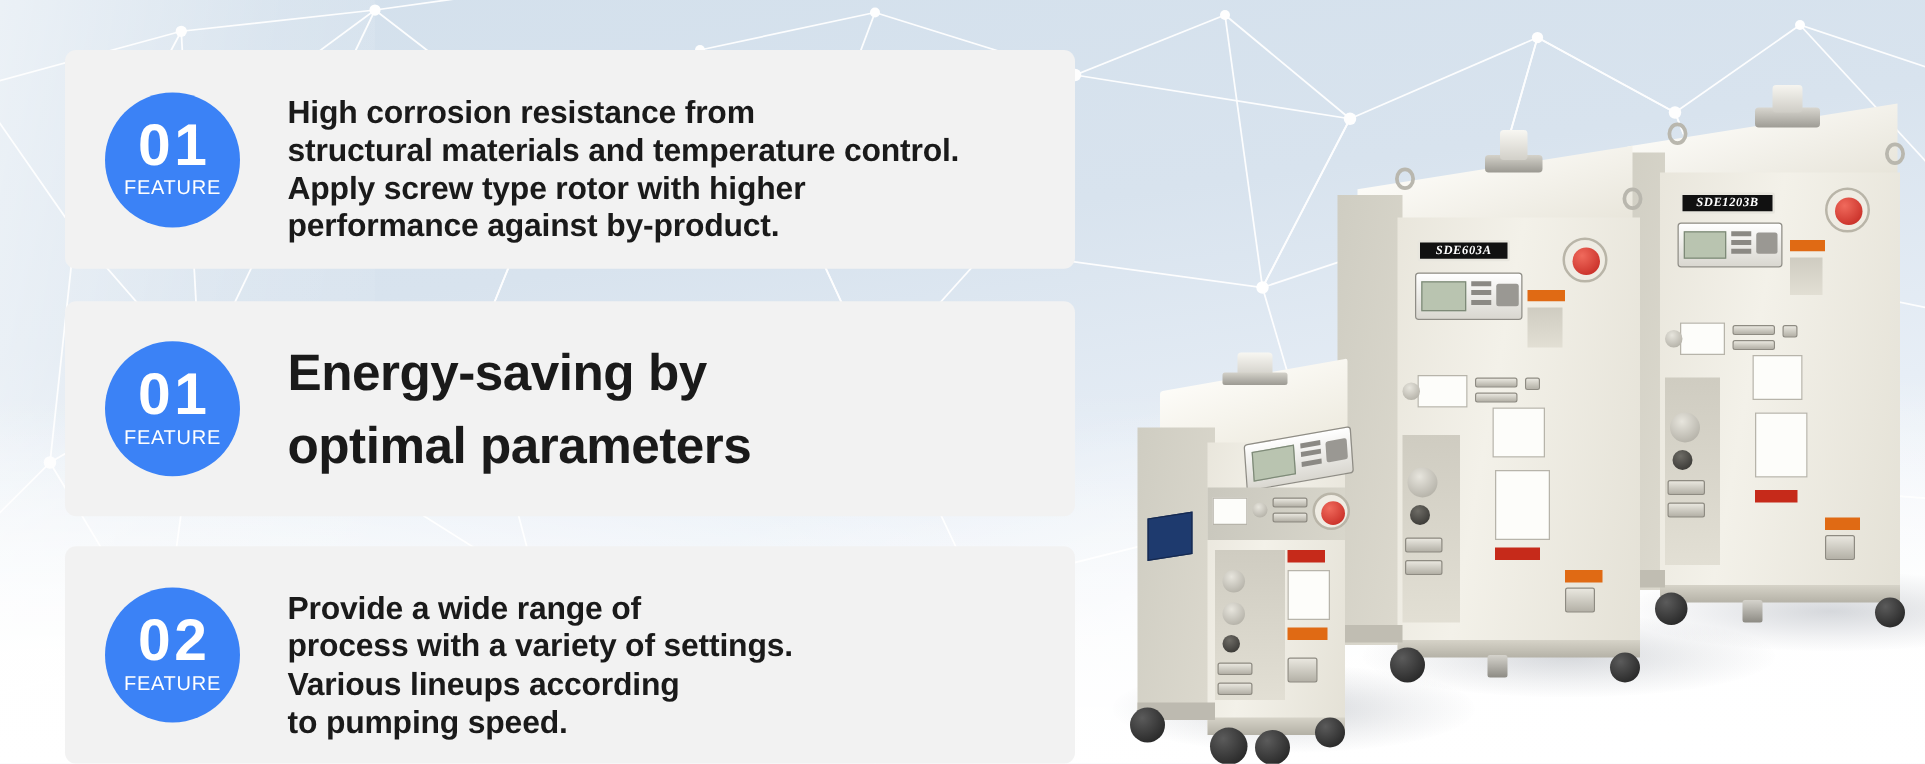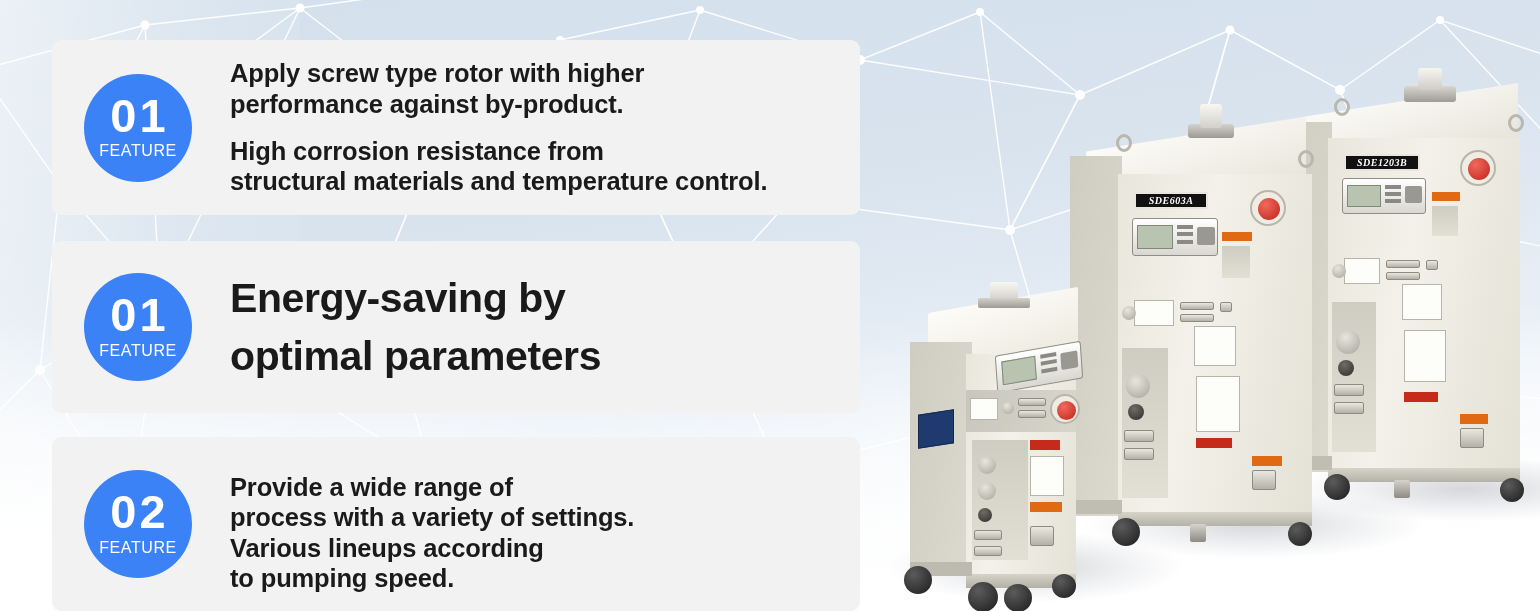--- a/index.html
+++ b/index.html
@@ -207,24 +207,24 @@
 </div>
 
 <div class="cards">
 
   <div class="card" id="card-0">
     <div class="badge">
       <div class="badge-num">01</div>
       <div class="badge-label">FEATURE</div>
     </div>
     <div class="card-body">
+      <div class="ftext size-normal gap-normal">High corrosion resistance from
+structural materials and temperature control.</div>
       <div class="ftext size-normal">Apply screw type rotor with higher
 performance against by-product.</div>
-      <div class="ftext size-normal gap-normal">High corrosion resistance from
-structural materials and temperature control.</div>
     </div>
   </div>
 
   <div class="card" id="card-1">
     <div class="badge">
       <div class="badge-num">01</div>
       <div class="badge-label">FEATURE</div>
     </div>
     <div class="card-body">
       <div class="ftext size-large">Energy-saving by

